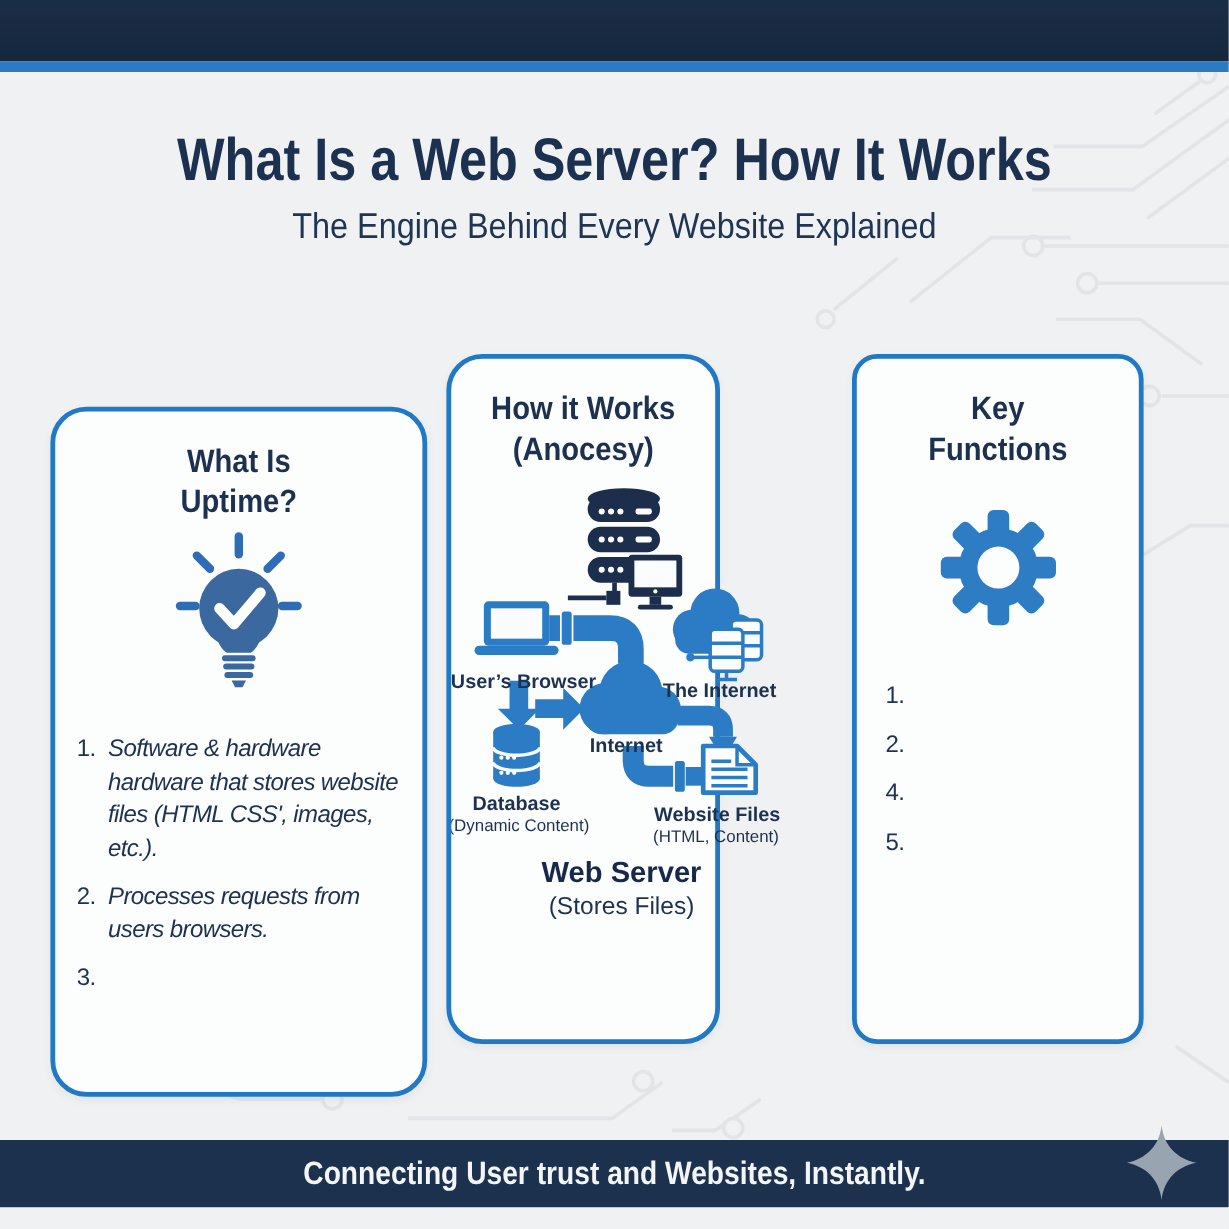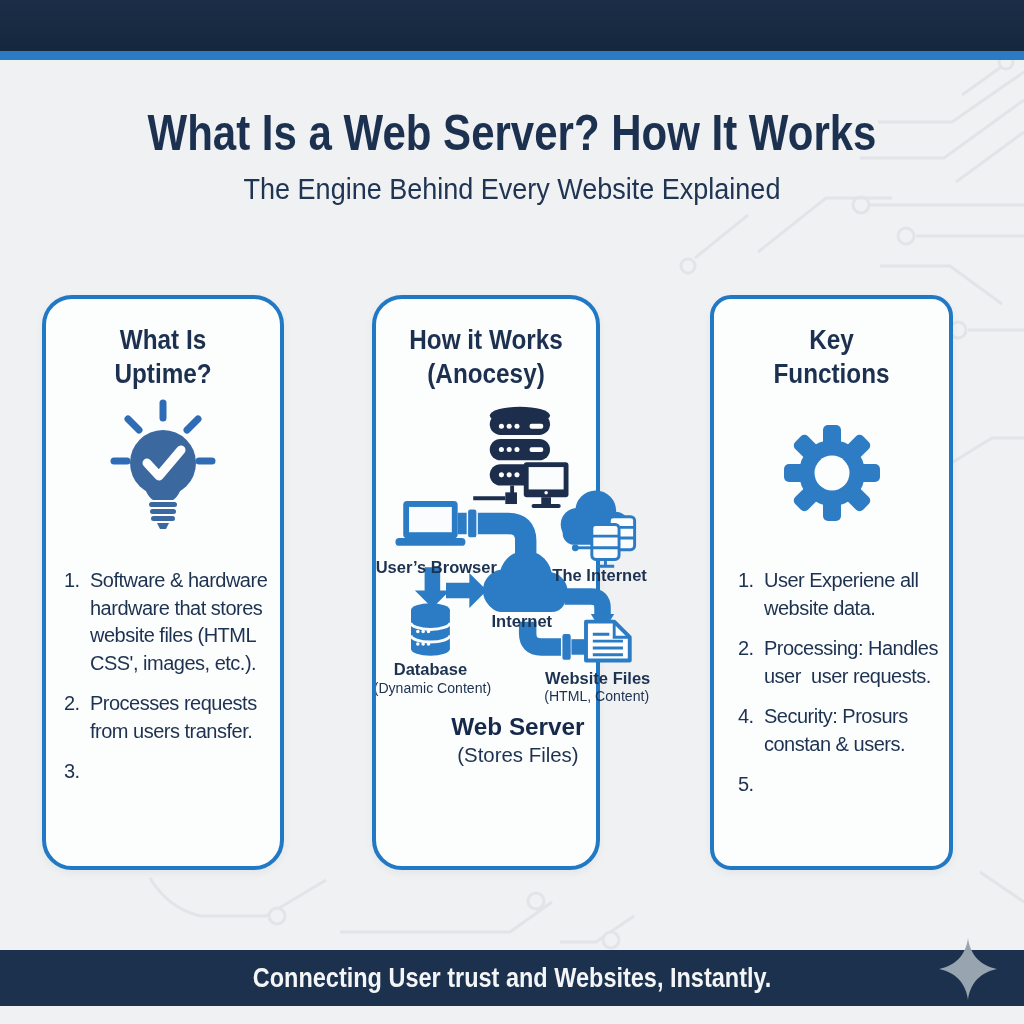--- a/index.html
+++ b/index.html
@@ -29,21 +29,21 @@
     background:var(--card-bg);border:4px solid var(--card-border);border-radius:30px;
     box-shadow:0 3px 8px rgba(20,40,70,.05);}
   .card-title{position:absolute;top:24px;left:0;width:100%;text-align:center;
     font-size:27px;font-weight:bold;line-height:34px;color:var(--navy);
     transform:scaleX(.9);transform-origin:center;}
   .icon-wrap{position:absolute;left:0;width:100%;display:flex;justify-content:center;}
   .list{position:absolute;top:268px;left:0;right:0;}
   .item{display:flex;margin-bottom:13px;}
   .num{flex:0 0 26px;text-align:left;}
   .num,.txt{font-size:20px;line-height:27.5px;letter-spacing:-0.5px;color:#1d3150;}
-  .txt{flex:1;white-space:pre-wrap;}
+  .txt{flex:1;white-space:pre-wrap;font-style:italic;}
   .card1 .list{padding-left:18px;padding-right:5px;}
   .card3 .list{padding-left:24px;padding-right:6px;}
   .diagram{position:absolute;top:101px;left:0;width:280px;height:380px;}
   .lbl{font-size:17px;font-weight:600;fill:#1d3150;}
   .lbl-sub{font-size:14.5px;font-weight:500;fill:#1d3150;}
   .lbl-big{font-size:25px;font-weight:bold;fill:#17294a;}
   .lbl-big-sub{font-size:21px;font-weight:500;fill:#1d3150;}
   .footer-bar{position:absolute;top:950px;left:0;width:1024px;height:56px;z-index:2;
     background:var(--footer-navy);display:flex;align-items:center;justify-content:center;}
   .footer-text{font-size:27px;font-weight:600;color:#f3f5f7;
@@ -78,21 +78,21 @@
     <circle cx="611" cy="940" r="8" fill="#eff1f2"></circle>
   <path d="M980,872 L1024,902"></path>
 </svg>
 
 <div class="top-bar"></div>
 <div class="accent-stripe"></div>
 
 <div class="page-title">What Is a Web Server? How It Works</div>
 <div class="page-subtitle">The Engine Behind Every Website Explained</div>
 
-<div class="card card1" style="left:42px;width:242px;">
+<div class="card card1" style="left:42px;width:314px;margin-top:44px;">
   <div class="card-title">
     <span>What Is</span><br>
     <span>Uptime?</span>
   </div>
   <div class="icon-wrap" style="top:98px;">
     <svg width="112" height="132" viewBox="0 0 112 132">
       <g stroke="#2e6db6" stroke-width="7" stroke-linecap="round">
         <path d="M56,6 V21"></path>
         <path d="M21,22 L32,33"></path>
         <path d="M91,22 L80,33"></path>
@@ -108,21 +108,21 @@
       <path d="M50,126 h12 l-3,6 h-6 z" fill="#3a689f"></path>
     </svg>
   </div>
   <div class="list">
     <div class="item">
       <span class="num">1.</span>
       <span class="txt">Software &amp; hardware hardware that stores website files (HTML CSS', images, etc.).</span>
     </div>
     <div class="item">
       <span class="num">2.</span>
-      <span class="txt">Processes requests from users transfer.</span>
+      <span class="txt">Processes requests from users browsers.</span>
     </div>
     <div class="item">
       <span class="num">3.</span>
     </div>
   </div>
 </div>
 
 <div class="card card2" style="left:372px;width:228px;">
   <div class="card-title">
     <span>How it Works</span><br>
@@ -278,29 +278,26 @@
             <rect x="41" y="2" width="18" height="24" rx="5"></rect>
           </g>
         <circle cx="50" cy="50" r="33"></circle>
       </g>
       <circle cx="50" cy="50" r="17.5" fill="#fcfdfd"></circle>
     </svg>
   </div>
   <div class="list">
     <div class="item">
       <span class="num">1.</span>
-      <span class="txt">User Experiene all website data.</span>
     </div>
     <div class="item">
       <span class="num">2.</span>
-      <span class="txt">Processing: Handles user  user requests.</span>
     </div>
     <div class="item">
       <span class="num">4.</span>
-      <span class="txt">Security: Prosurs constan &amp; users.</span>
     </div>
     <div class="item">
       <span class="num">5.</span>
     </div>
   </div>
 </div>
 
 <svg class="sparkle" width="58" height="62" viewBox="0 0 56 60">
   <path d="M28,0 C30,17 41,27 56,30 C41,33 30,43 28,60 C26,43 15,33 0,30 C15,27 26,17 28,0 Z" fill="#98a4b0"></path>
 </svg>

